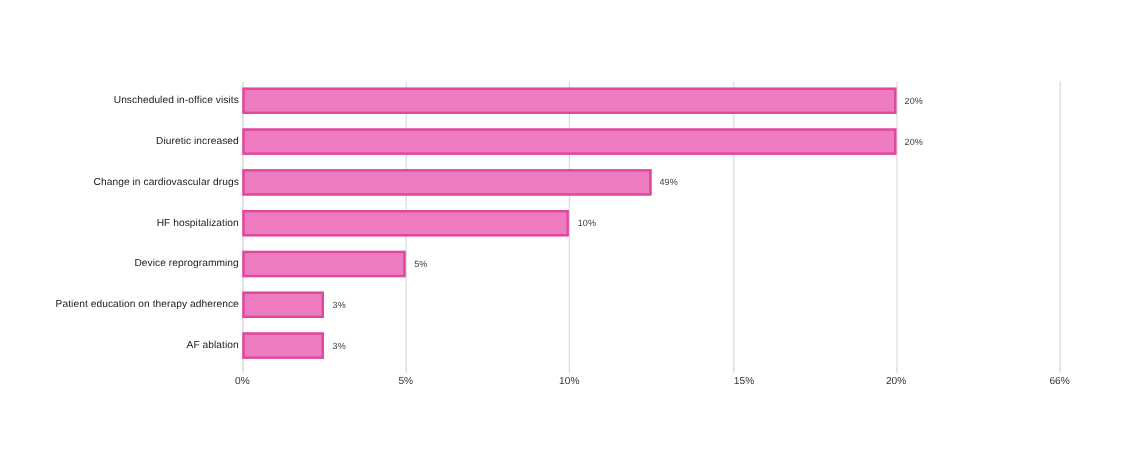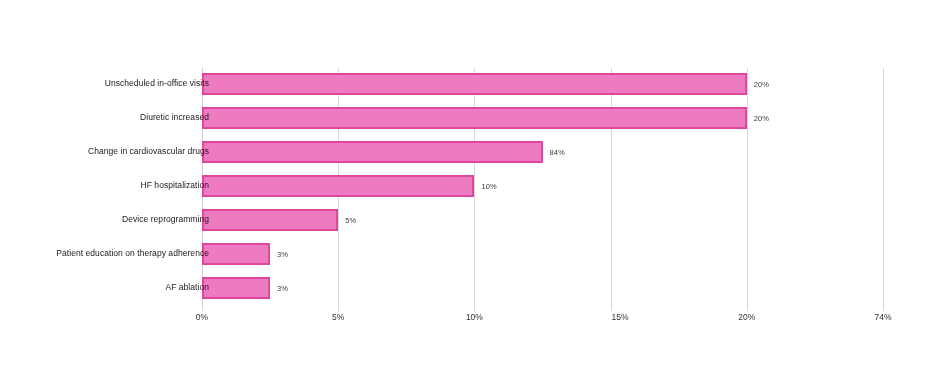--- a/index.html
+++ b/index.html
@@ -74,21 +74,21 @@
     right: 0;
     width: 240px;
     text-align: right;
     font-size: 8.5px;
     color: #1a1a1a;
     white-space: nowrap;
     letter-spacing: 0.05px;
   }
   #category-labels {
     position: absolute;
-    left: 12px;
+    left: 2px;
     top: 68px;
     width: 197px;
     height: 240px;
   }
 
   
   #x-axis-labels {
     position: absolute;
     left: 202px;
     top: 312px;
@@ -129,21 +129,21 @@
         <div class="bar-row" style="top: 5px; width: 681px;">
           <div class="bar" title="Unscheduled in-office visits 20%" style="width: 544.8px; background: rgb(238, 122, 192); border-color: rgb(224, 72, 159);"></div>
           <div class="bar-value" style="left: 551.8px; color: rgb(64, 64, 64);">20%</div>
         </div>
         <div class="bar-row" style="top: 39px; width: 681px;">
           <div class="bar" title="Diuretic increased 20%" style="width: 544.8px; background: rgb(238, 122, 192); border-color: rgb(224, 72, 159);"></div>
           <div class="bar-value" style="left: 551.8px; color: rgb(64, 64, 64);">20%</div>
         </div>
         <div class="bar-row" style="top: 73px; width: 681px;">
           <div class="bar" title="Change in cardiovascular drugs 13%" style="width: 340.5px; background: rgb(238, 122, 192); border-color: rgb(224, 72, 159);"></div>
-          <div class="bar-value" style="left: 347.5px; color: rgb(64, 64, 64);">84%</div>
+          <div class="bar-value" style="left: 347.5px; color: rgb(64, 64, 64);">49%</div>
         </div>
         <div class="bar-row" style="top: 107px; width: 681px;">
           <div class="bar" title="HF hospitalization 10%" style="width: 272.4px; background: rgb(238, 122, 192); border-color: rgb(224, 72, 159);"></div>
           <div class="bar-value" style="left: 279.4px; color: rgb(64, 64, 64);">10%</div>
         </div>
         <div class="bar-row" style="top: 141px; width: 681px;">
           <div class="bar" title="Device reprogramming 5%" style="width: 136.2px; background: rgb(238, 122, 192); border-color: rgb(224, 72, 159);"></div>
           <div class="bar-value" style="left: 143.2px; color: rgb(64, 64, 64);">5%</div>
         </div>
         <div class="bar-row" style="top: 175px; width: 681px;">
@@ -172,16 +172,16 @@
       <div class="tick-label" style="left: 0px; color: rgb(51, 51, 51);">0%</div>
       <div class="tick-mark" style="left: 136.2px;"></div>
       <div class="tick-label" style="left: 136.2px; color: rgb(51, 51, 51);">5%</div>
       <div class="tick-mark" style="left: 272.4px;"></div>
       <div class="tick-label" style="left: 272.4px; color: rgb(51, 51, 51);">10%</div>
       <div class="tick-mark" style="left: 408.6px;"></div>
       <div class="tick-label" style="left: 418px; color: rgb(51, 51, 51);">15%</div>
       <div class="tick-mark" style="left: 544.8px;"></div>
       <div class="tick-label" style="left: 544.8px; color: rgb(51, 51, 51);">20%</div>
       <div class="tick-mark" style="left: 681px;"></div>
-      <div class="tick-label" style="left: 681px; color: rgb(51, 51, 51);">74%</div>
+      <div class="tick-label" style="left: 681px; color: rgb(51, 51, 51);">66%</div>
     </div>
 
 </div>
 
 </body></html>

